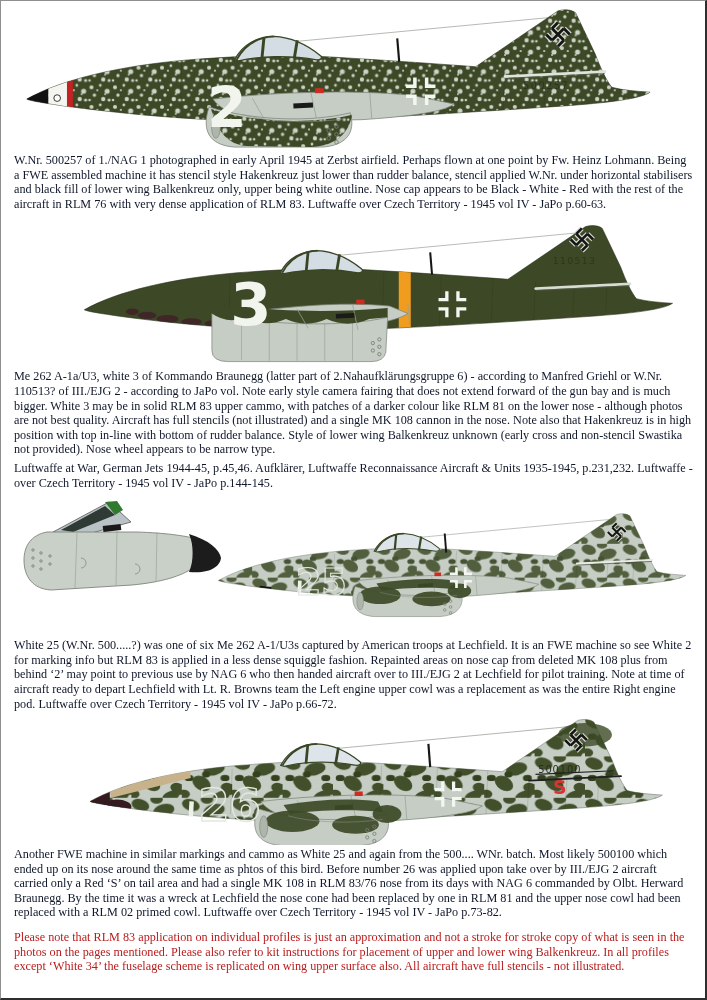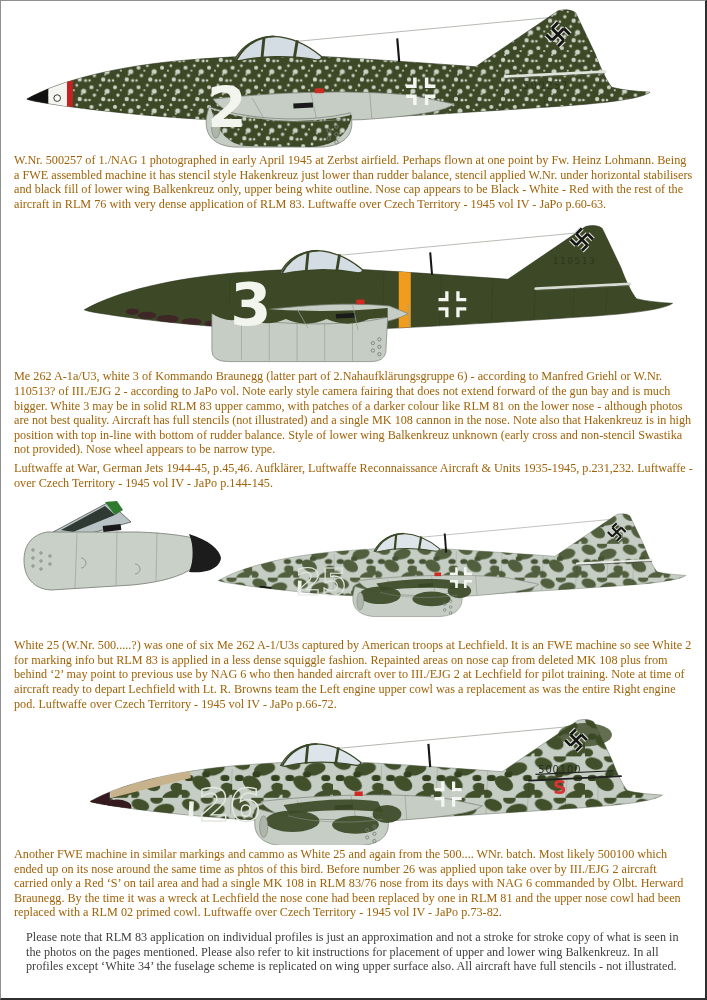--- a/index.html
+++ b/index.html
@@ -11,31 +11,31 @@
     border-bottom:2px solid #2e2e2e;
     box-sizing:border-box;
     overflow:hidden;
     font-family:"Liberation Serif", serif;
   }
   .profile-svg{display:block;}
   .caption{
     font-family:"Liberation Serif", serif;
     font-size:12.2px;
     line-height:14.6px;
-    color:#a16207;
+    color:#0f172a;
     margin:2px 12px 4px 13px;
     text-align:left;
   }
   .caption.refs{margin-top:3px;}
   .footnote{
     font-family:"Liberation Serif", serif;
     font-size:12.2px;
     line-height:14.6px;
-    color:#404040;
-    margin:10px 12px 4px 25px;
+    color:#b91c1c;
+    margin:10px 12px 4px 13px;
   }
   svg text{font-family:"DejaVu Sans", sans-serif;}
 </style>
 </head>
 <body>
 
 <svg width="0" height="0" style="position:absolute" aria-hidden="true">
   <defs>
     <path id="p-fus" d="M 10,96 C 45,76 105,62 175,56 C 215,53 260,50 300,52 C 340,54 400,58 468,63 L 552,6 C 560,4 566,5 570,8 L 590,50 C 596,66 602,78 607,84 C 618,87 632,88 646,89 C 636,96 600,100 558,103 C 470,109 360,116 290,118 C 210,121 115,112 48,103 C 28,100 14,98 10,96 Z"></path>
     <clipPath id="clip-fus">

